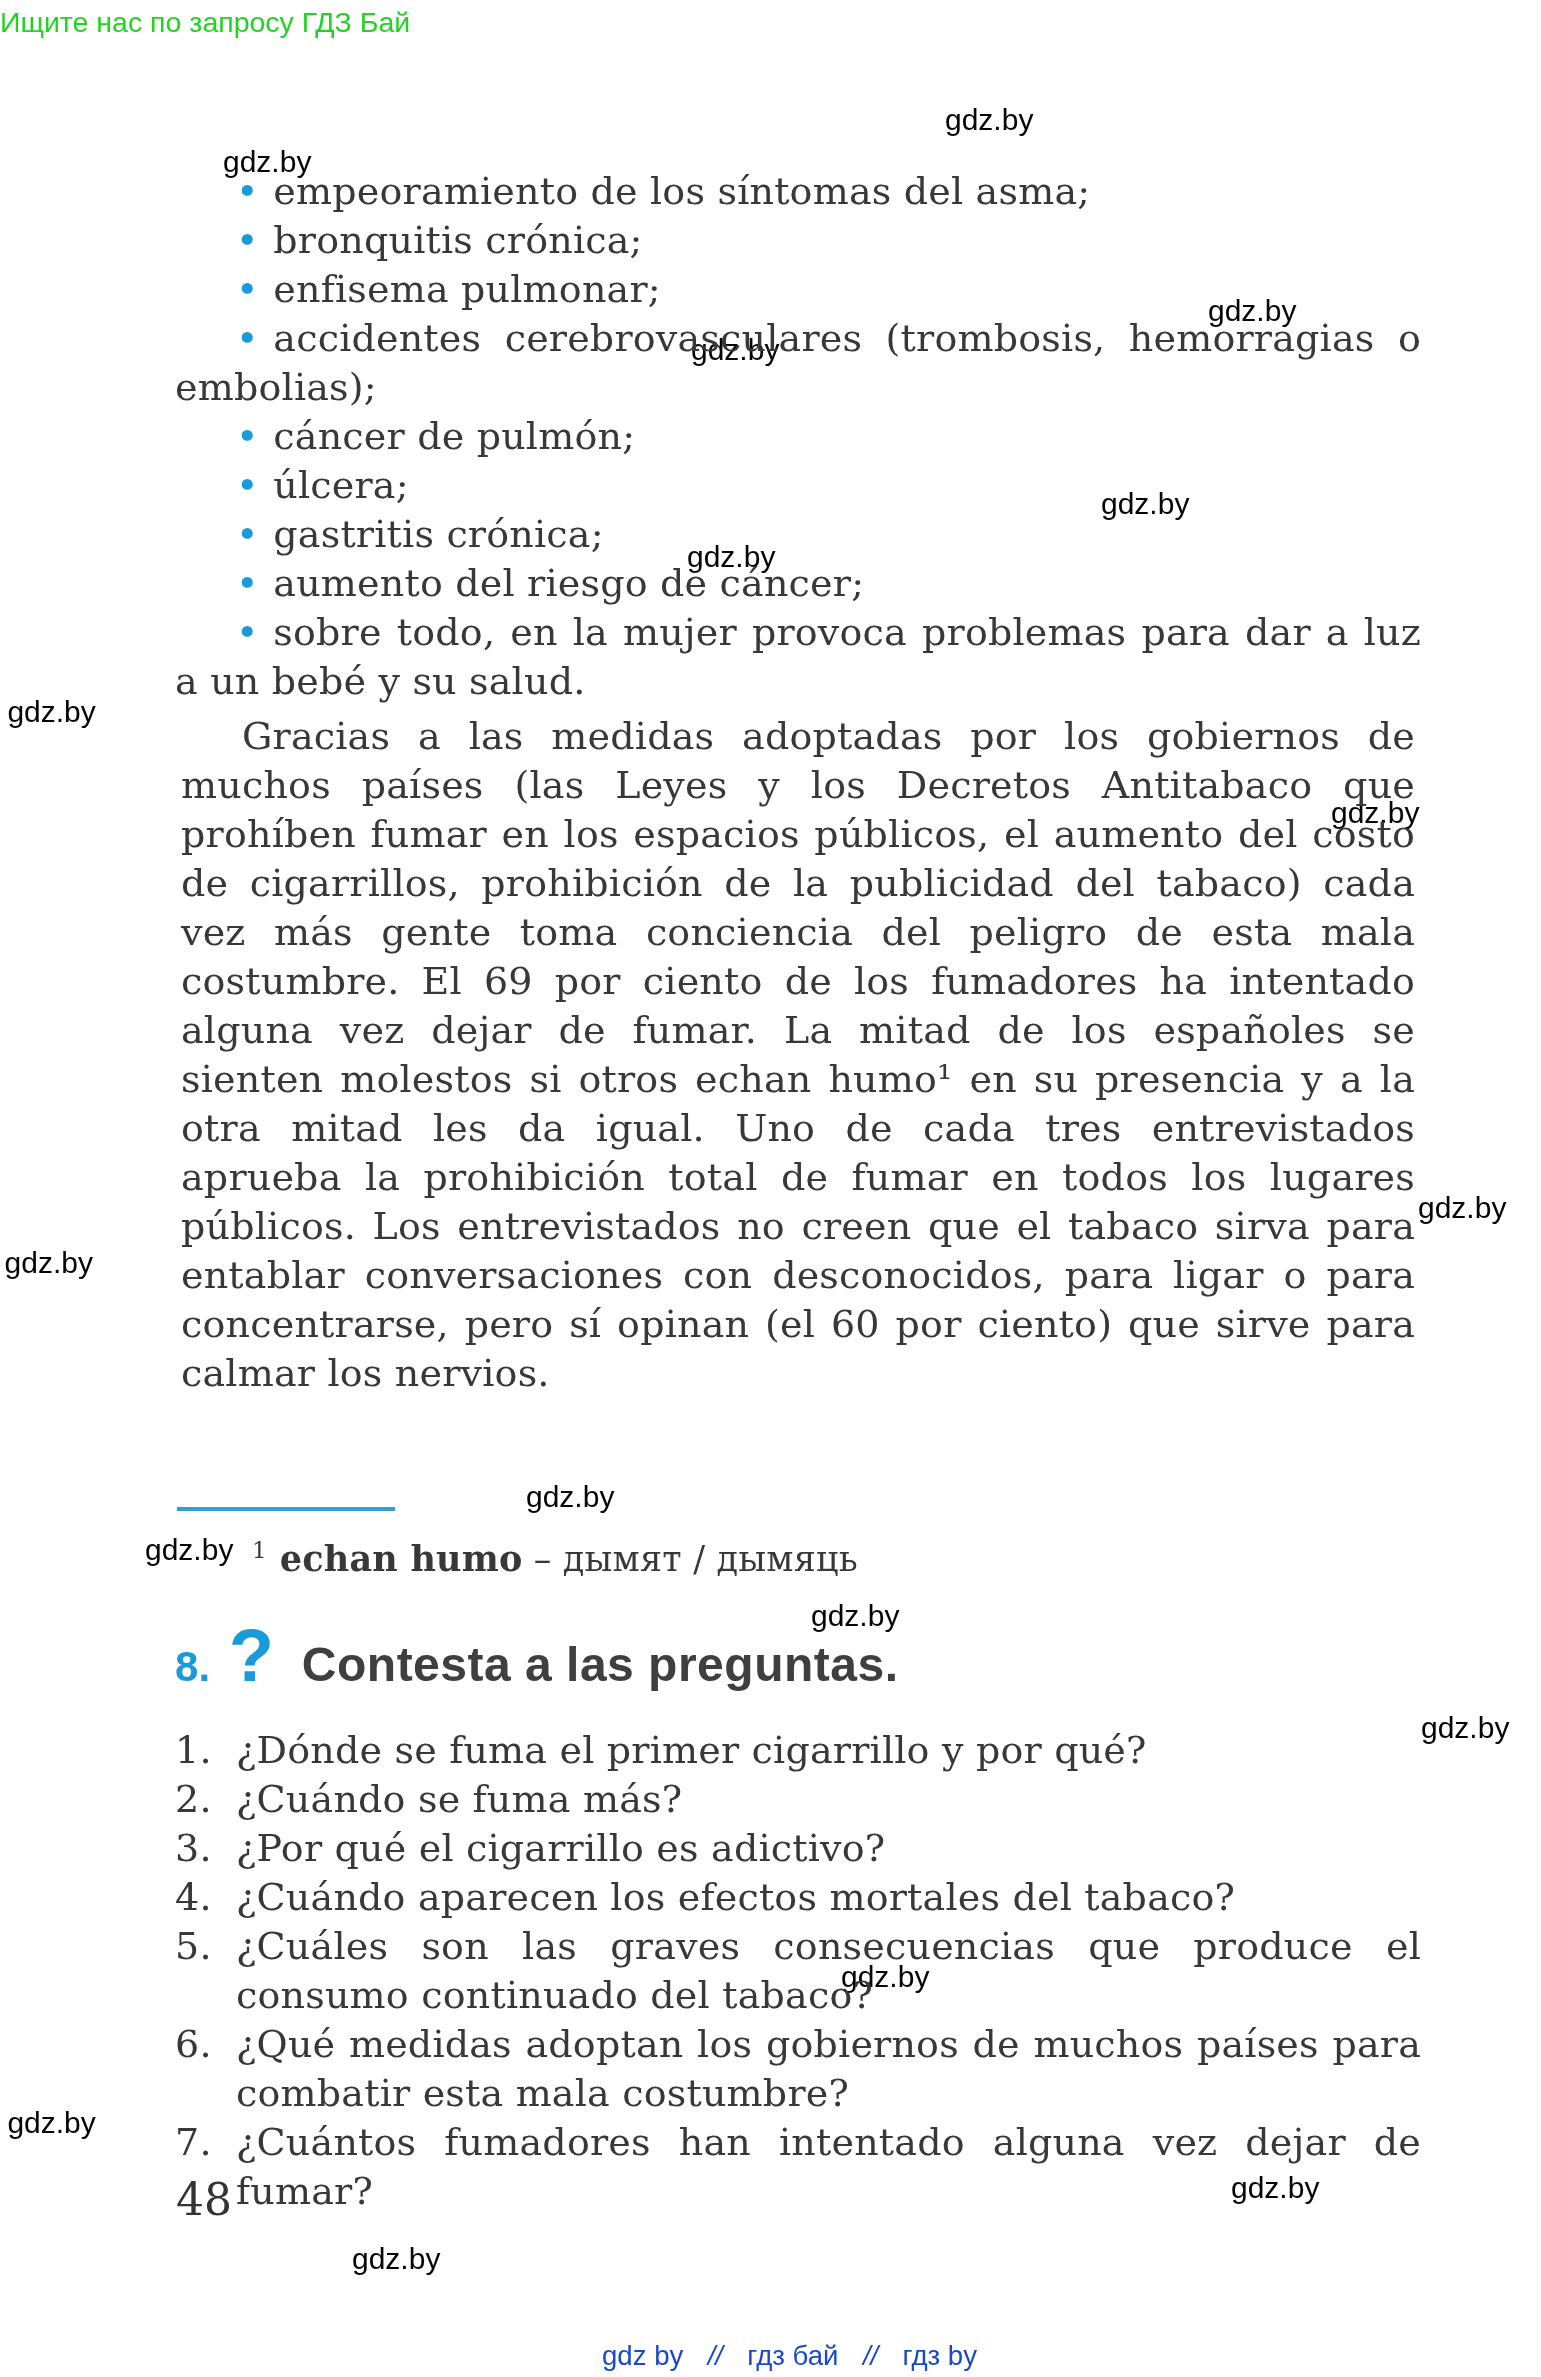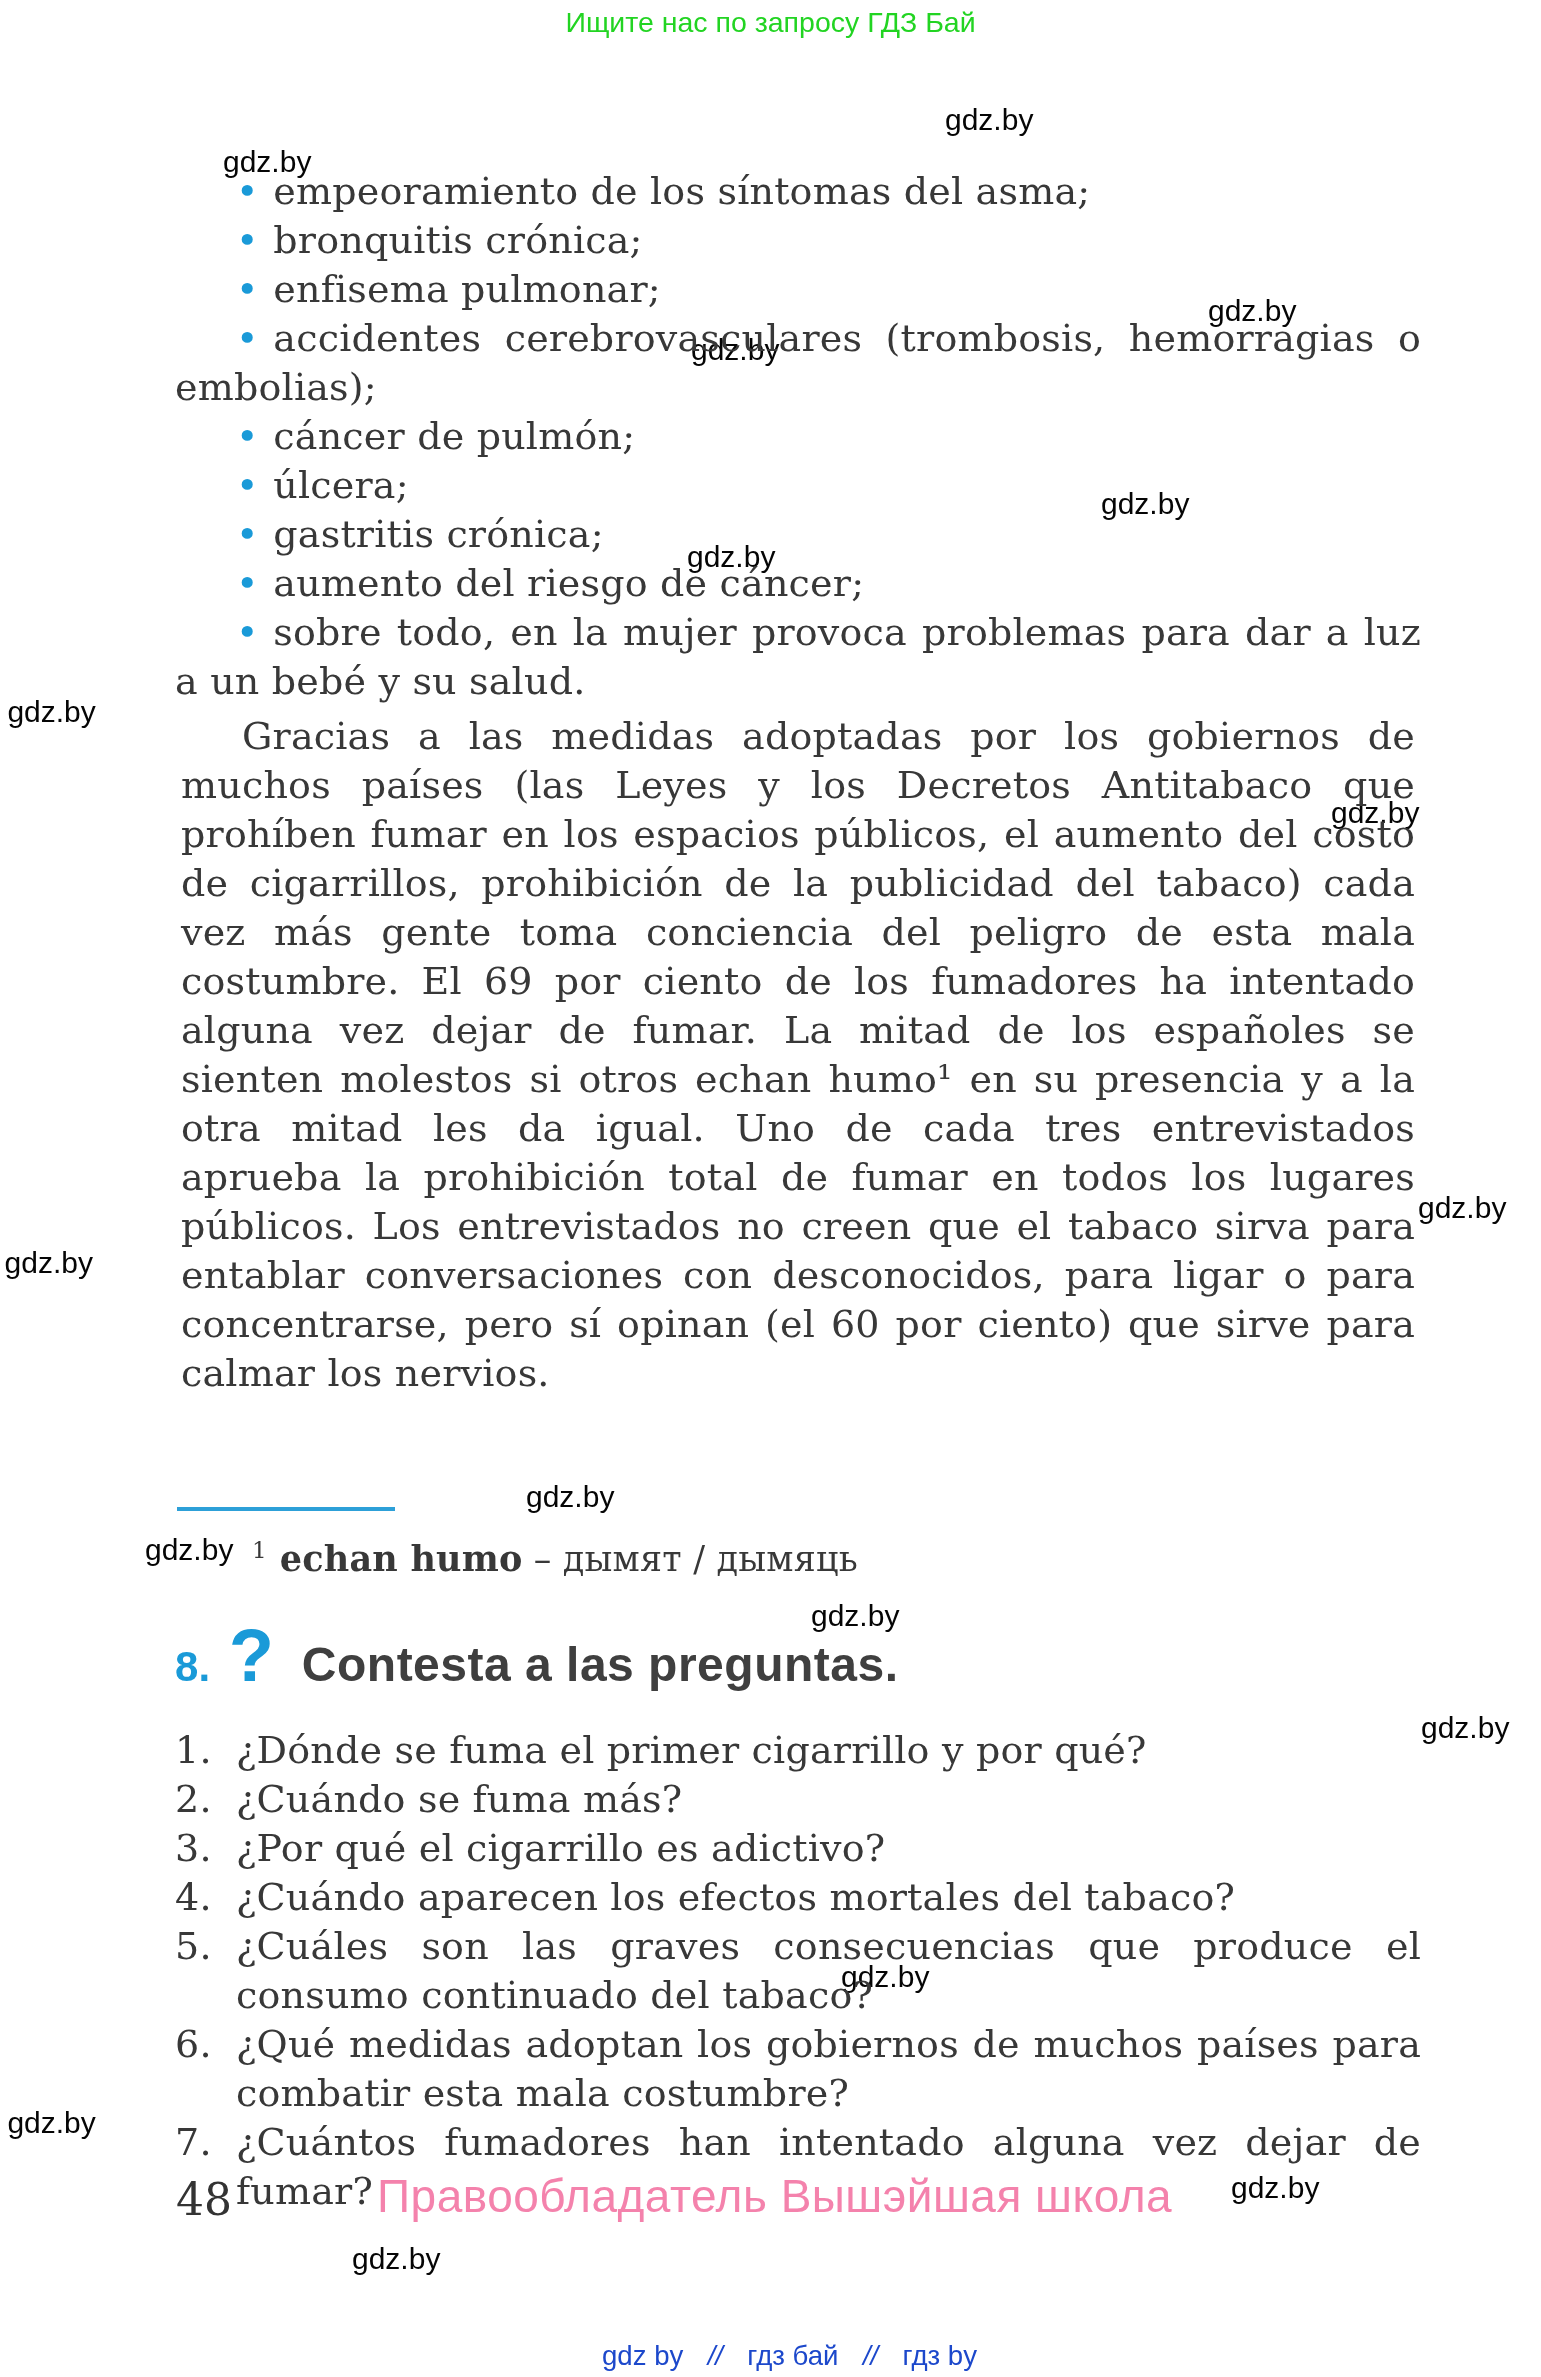--- a/index.html
+++ b/index.html
@@ -3,21 +3,21 @@
 <meta charset="utf-8">
 <style>
   html,body { margin:0; padding:0; background:#ffffff; }
   .page {
     position:relative; width:1541px; height:2377px; background:#ffffff;
     font-family:"DejaVu Serif", serif; color:#383838; overflow:hidden;
   }
 
   
   .promo {
-    position:absolute; top:5.5px; left:0; width:100%; text-align:center;
+    position:absolute; top:5.5px; left:0; width:100%; 
     font-family:"Liberation Sans", sans-serif; font-size:28.5px; color:#22d422;
   }
 
   
   .wm {
     position:absolute; font-family:"Liberation Sans", sans-serif;
     font-size:30px; color:#050505; white-space:nowrap;
   }
 
   
@@ -149,21 +149,20 @@
           <span class="q-text">¿Qué medidas adoptan los gobiernos de muchos países para combatir esta mala costumbre?</span>
         </li>
       <li>
           <span class="q-num">7.</span>
           <span class="q-text">¿Cuántos fumadores han intentado alguna vez dejar de fumar?</span>
         </li>
     </ol>
   </div>
 
   <div class="page-num">48</div>
-  <div class="copyright">Правообладатель Вышэйшая школа</div>
 
   <div class="links">
     <span class="lnk">gdz by</span>
     <span class="sep">//</span>
     <span class="lnk">гдз бай</span>
     <span class="sep">//</span>
     <span class="lnk">гдз by</span>
   </div>
 
 </div>

